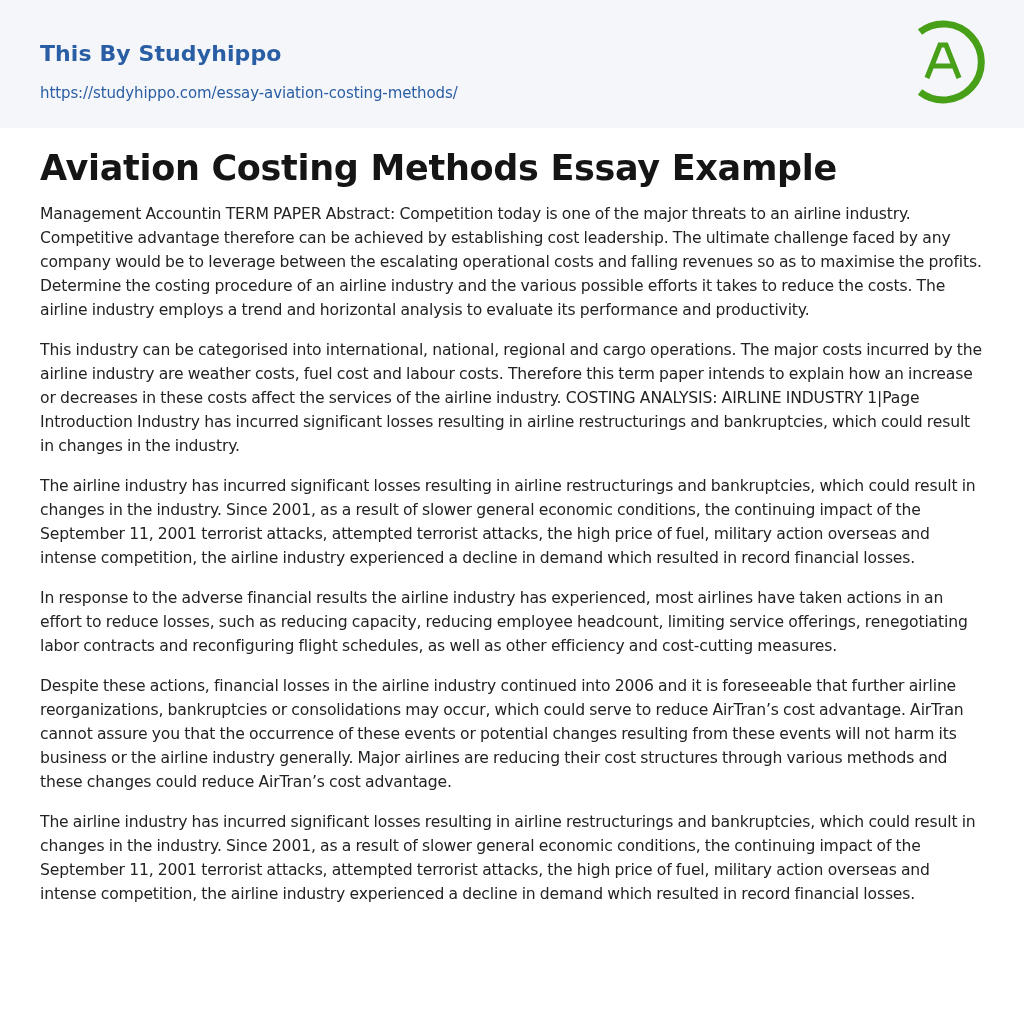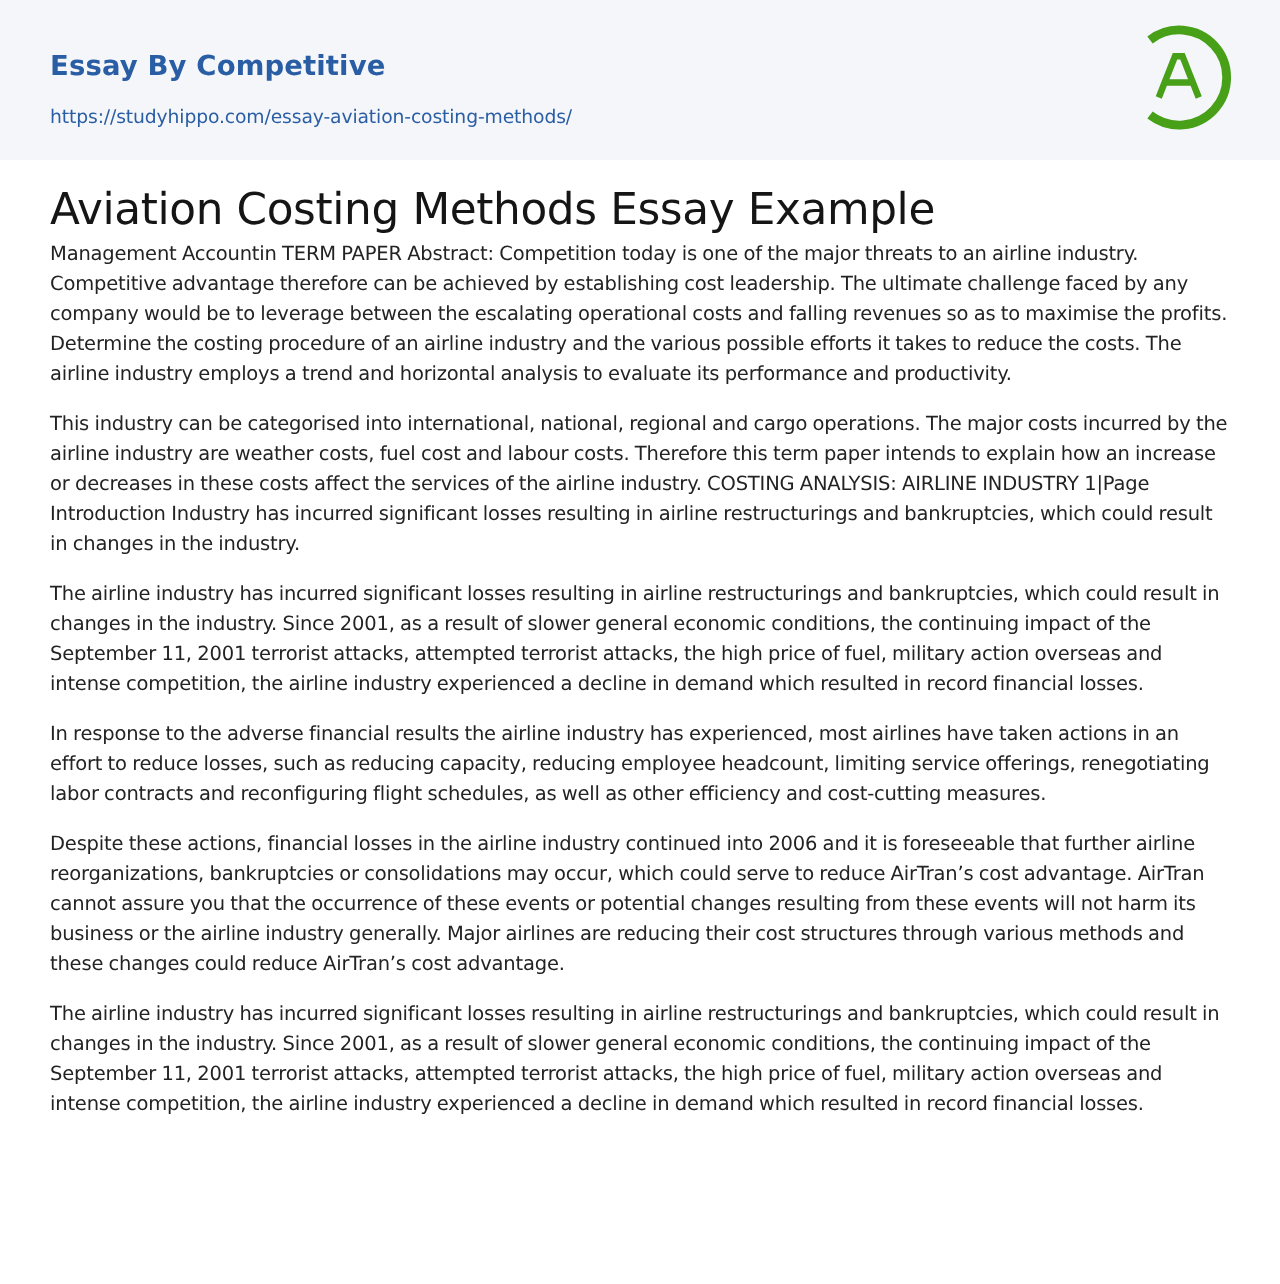--- a/index.html
+++ b/index.html
@@ -45,40 +45,40 @@
       width: 80px;
       height: 88px;
     }
     .content {
       padding: 0 40px;
     }
     .page-title {
       margin-top: 18px;
       font-size: 35px;
       line-height: 44px;
-      font-weight: normal;
+      font-weight: bold;
       color: #151515;
       letter-spacing: -0.3px;
       white-space: nowrap;
     }
     .paragraph {
       font-size: 15.6px;
       line-height: 24px;
       color: #232323;
       margin-bottom: 16px;
       letter-spacing: -0.15px;
       word-spacing: -0.5px;
     }
-    .paragraph:first-of-type { margin-top: 1px; }
+    .paragraph:first-of-type { margin-top: 12px; }
   </style>
 </head>
 <body>
 
 <header class="site-header">
-  <a class="brand">Essay By Competitive</a>
+  <a class="brand">This By Studyhippo</a>
   <a class="source-url">https://studyhippo.com/essay-aviation-costing-methods/</a>
   <div class="logo">
     <svg width="80" height="88" viewBox="0 0 80 88">
 
       <path d="M 12 14 A 38 38 0 1 1 12 74" fill="none" stroke="#47a018" stroke-width="7" stroke-linecap="butt"></path>
 
       <path d="M 19 60 L 32 27 L 38 27 L 51 60 M 24.5 48 L 45.5 48" fill="none" stroke="#47a018" stroke-width="5.2" stroke-linejoin="miter"></path>
     </svg>
   </div>
 </header>

